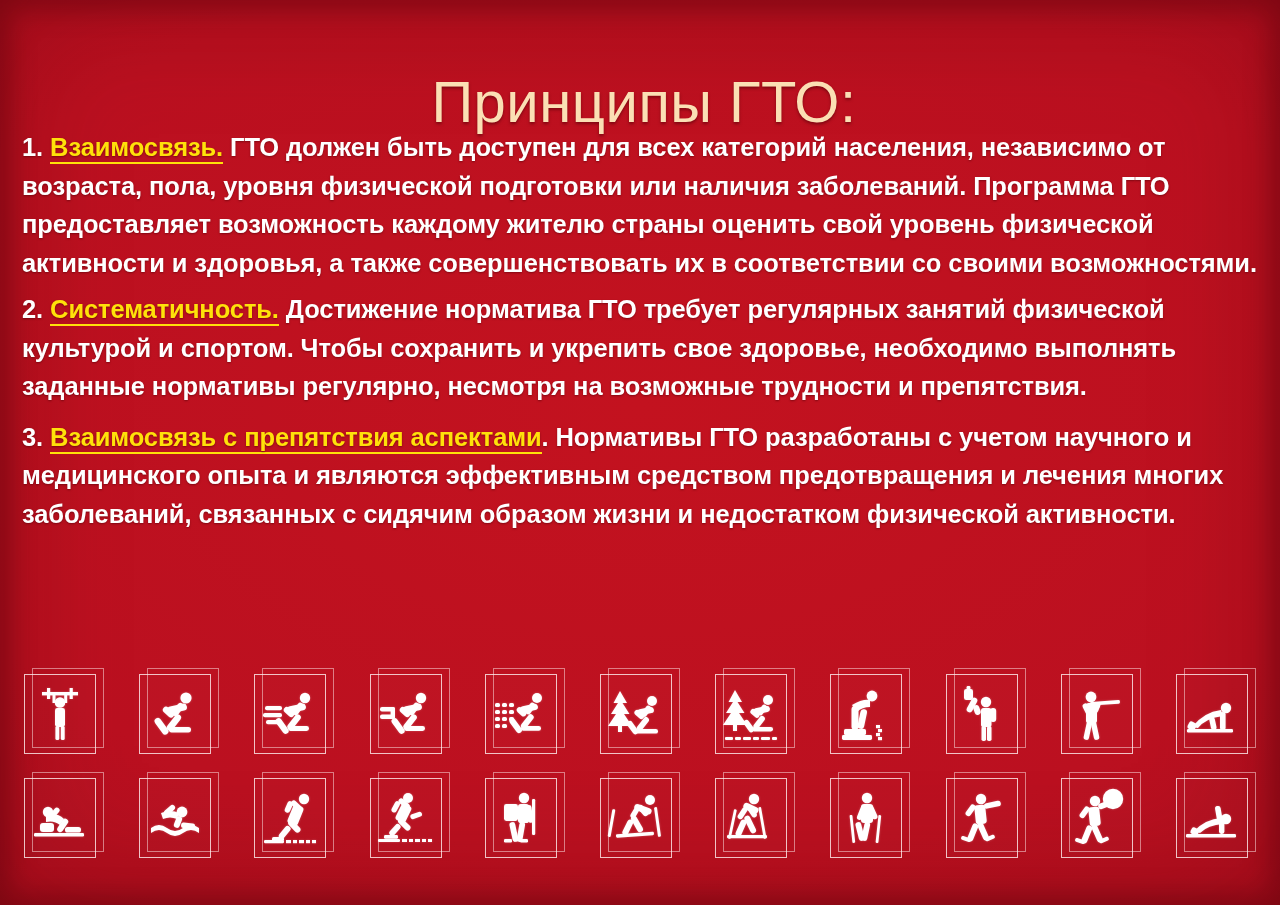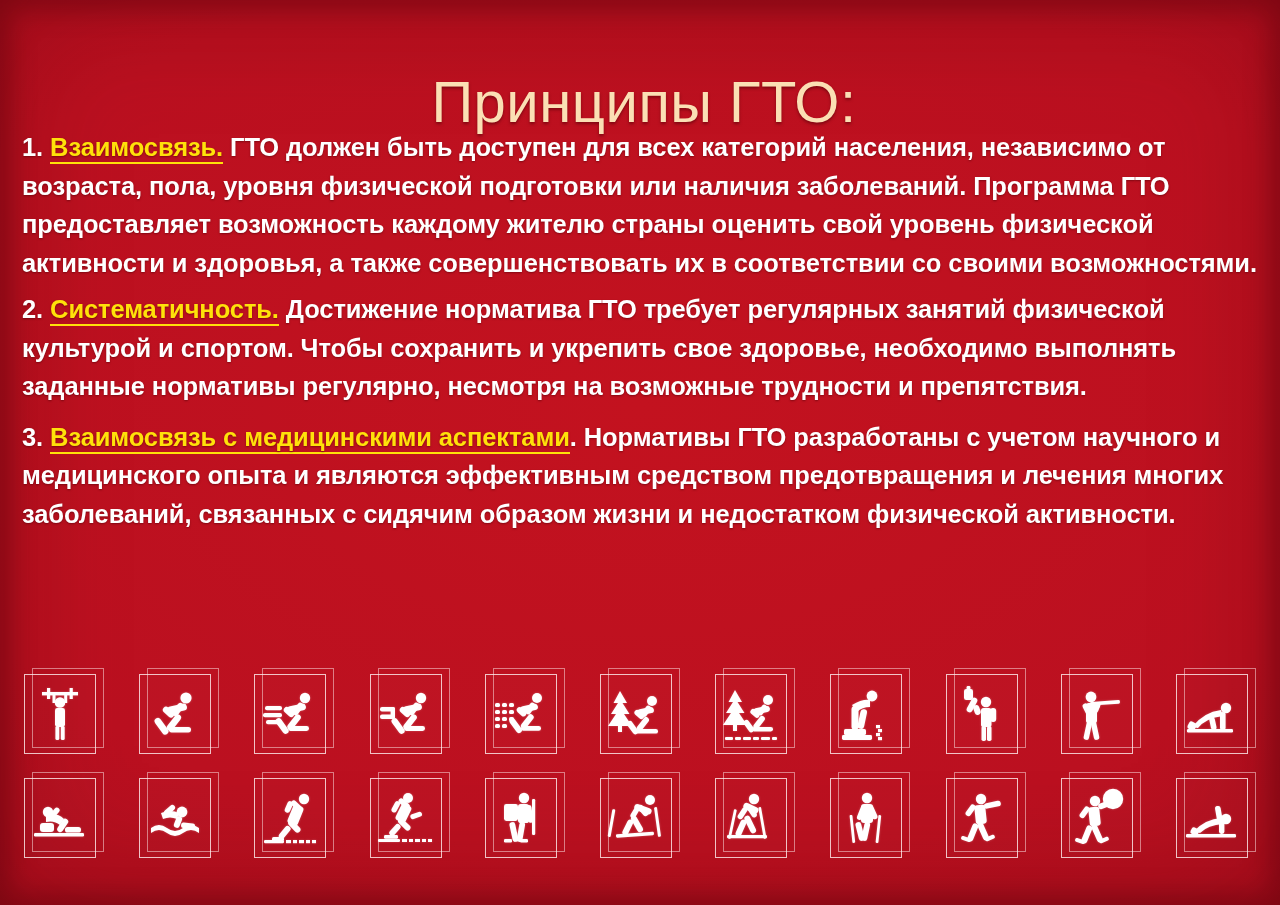--- a/index.html
+++ b/index.html
@@ -144,21 +144,21 @@
       <span class="hl">Взаимосвязь.</span><span> ГТО должен быть доступен для всех категорий населения, независимо от возраста, пола, уровня физической подготовки или наличия заболеваний. Программа ГТО предоставляет возможность каждому жителю страны оценить свой уровень физической активности и здоровья, а также совершенствовать их в соответствии со своими возможностями.</span>
     </p>
 
     <p class="para p2">
       <span class="num">2.</span>
       <span class="hl">Систематичность.</span><span> Достижение норматива ГТО требует регулярных занятий физической культурой и спортом. Чтобы сохранить и укрепить свое здоровье, необходимо выполнять заданные нормативы регулярно, несмотря на возможные трудности и препятствия.</span>
     </p>
 
     <p class="para p3">
       <span class="num">3.</span>
-      <span class="hl">Взаимосвязь с медицинскими аспектами</span><span>. Нормативы ГТО разработаны с учетом научного и медицинского опыта и являются эффективным средством предотвращения и лечения многих заболеваний, связанных с сидячим образом жизни и недостатком физической активности.</span>
+      <span class="hl">Взаимосвязь с препятствия аспектами</span><span>. Нормативы ГТО разработаны с учетом научного и медицинского опыта и являются эффективным средством предотвращения и лечения многих заболеваний, связанных с сидячим образом жизни и недостатком физической активности.</span>
     </p>
 
   </div>
 
   <div class="icon-grid">
 
     <div class="icon-row">
 
       <div class="icon-cell">
         <div class="icon-box">

